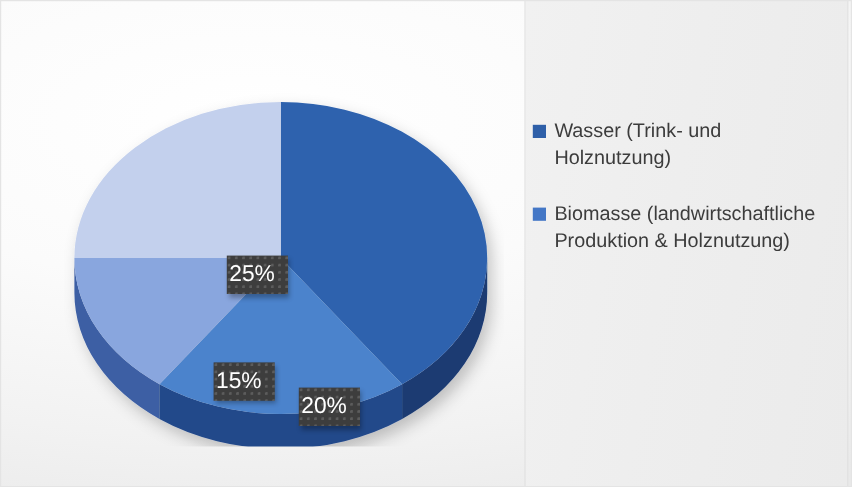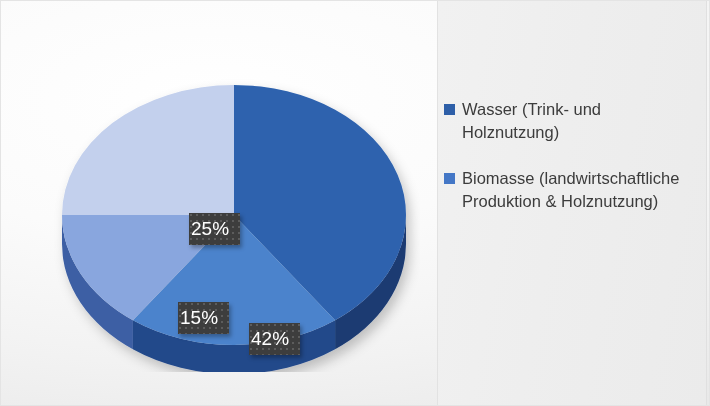--- a/index.html
+++ b/index.html
@@ -141,21 +141,21 @@
             <path d="M 186 143 L 287.0990633943054 248.1722092687432
                A 172 130 0 0 1 84.90093660569464 248.1722092687432 Z" fill="#4B83CC"></path>
             <path d="M 186 143 L 84.90093660569464 248.1722092687432
                A 172 130 0 0 1 14 143.00000000000003 Z" fill="#89A6DE"></path>
             <path d="M 186 143 L 14 143.00000000000003
                A 172 130 0 0 1 185.99999999999997 13 Z" fill="#C3D0ED"></path>
           </g>
       </g>
     </svg>
 
-    <div class="data-label" id="label-20">42%</div>
+    <div class="data-label" id="label-20">20%</div>
     <div class="data-label" id="label-15">15%</div>
     <div class="data-label" id="label-25">25%</div>
   </div>
 
   <div id="legend-panel">
     <div id="legend-items">
 
       <div class="legend-item">
         <span class="legend-swatch" style="background: rgb(46, 95, 168);"></span>
         <span class="legend-label">Wasser (Trink- und Holznutzung)</span>

